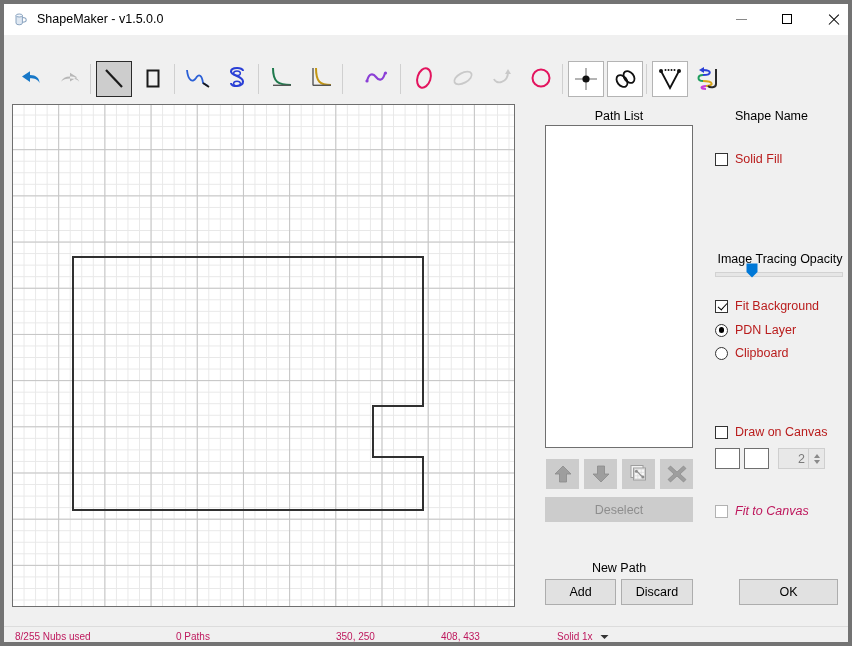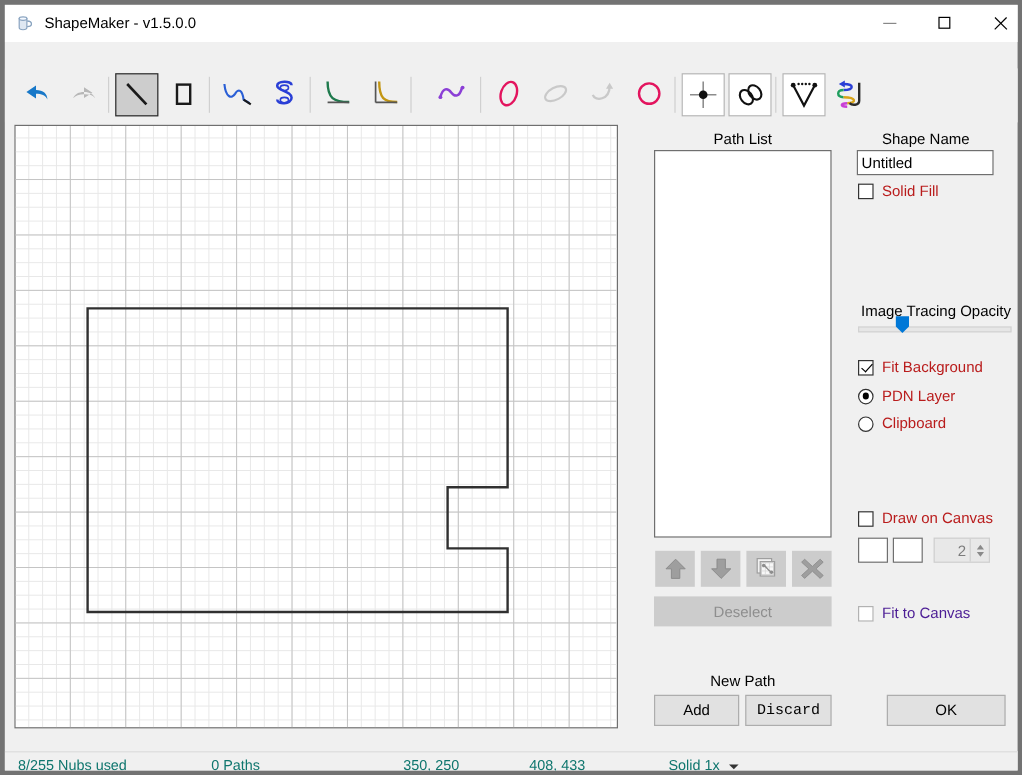--- a/index.html
+++ b/index.html
@@ -166,21 +166,21 @@
     position: absolute; top: 575px;
     height: 26px;
     background: #e1e1e1;
     border: 1px solid #adadad;
     box-sizing: border-box;
     font-size: 12.5px; color: #000;
     display: flex; align-items: center; justify-content: center;
     cursor: default;
   }
   #btn-add { left: 541px; width: 71px; }
-  #btn-discard { left: 617px; width: 72px; font-family: Liberation Mono, monospace; }
+  #btn-discard { left: 617px; width: 72px; }
   #btn-ok {
     position: absolute; left: 735px; top: 575px;
     width: 99px; height: 26px;
     background: #e1e1e1;
     border: 1px solid #adadad;
     box-sizing: border-box;
     font-size: 12.5px; color: #000;
     display: flex; align-items: center; justify-content: center;
     cursor: default;
   }
@@ -309,34 +309,34 @@
   }
   .combo-text {
     flex: 1;
     font-size: 12.5px; color: #606060;
     padding-left: 5px;
   }
   .combo-arrow {
     width: 18px;
     display: flex; align-items: center; justify-content: center;
   }
-  #chk-fit-to-canvas { left: 711px; top: 500px; color: #4c1d95; }
+  #chk-fit-to-canvas { left: 711px; top: 500px; color: #be185d; font-style: italic; }
   #chk-fit-to-canvas .chk-box { border-color: #b2b2b2; }
 
   
   .statusbar {
     position: absolute; left: 0; top: 622px;
     width: 850px; height: 23px;
     background: #f0f0f0;
     border-top: 1px solid #dcdcdc;
     box-sizing: border-box;
   }
   .sb-cell {
     position: absolute; top: 4px;
-    font-size: 12px; color: #0f766e;
+    font-size: 10px; color: #be185d;
     white-space: nowrap;
   }
   #sb-nubs { left: 11px; }
   #sb-paths { left: 172px; }
   #sb-coord1 { left: 332px; }
   #sb-coord2 { left: 437px; }
   #sb-zoom { left: 553px; display: flex; align-items: center; gap: 7px; cursor: default; }
 </style>
 </head>
 <body>
@@ -548,21 +548,20 @@
   </div>
 
   <div class="deselect-btn">Deselect</div>
 
   <div class="panel-label" id="lbl-new-path">New Path</div>
   <div class="npbtn" id="btn-add">Add</div>
   <div class="npbtn" id="btn-discard">Discard</div>
   <div id="btn-ok">OK</div>
 
   <div class="panel-label" id="lbl-shape-name">Shape Name</div>
-  <input class="text-input" type="text" value="Untitled" style="">
 
   <div class="chk-row" id="chk-solid-fill">
     <span class="chk-box"></span>
     <span>Solid Fill</span>
   </div>
 
   <div class="panel-label" id="lbl-opacity">Image Tracing Opacity</div>
   <div class="slider">
     <div class="slider-track"></div>
     <div class="slider-thumb" style="left: 31px;">

